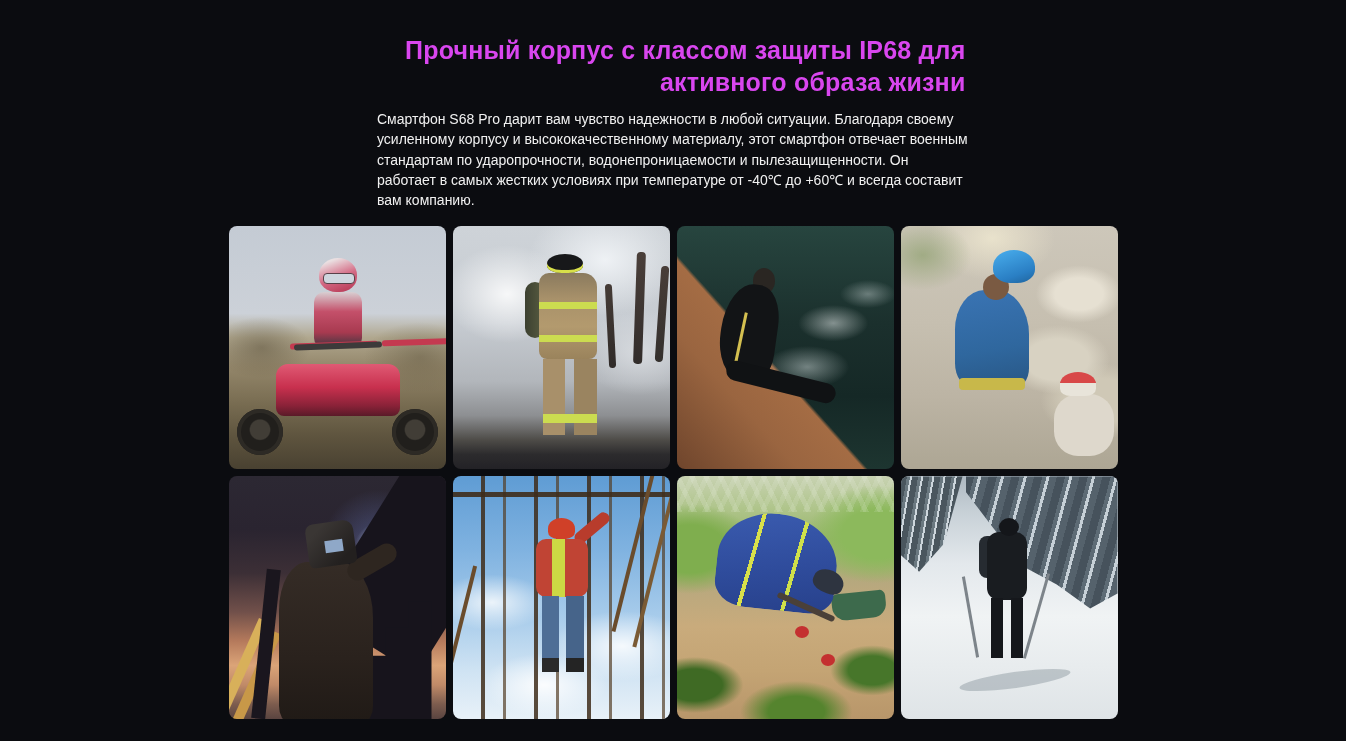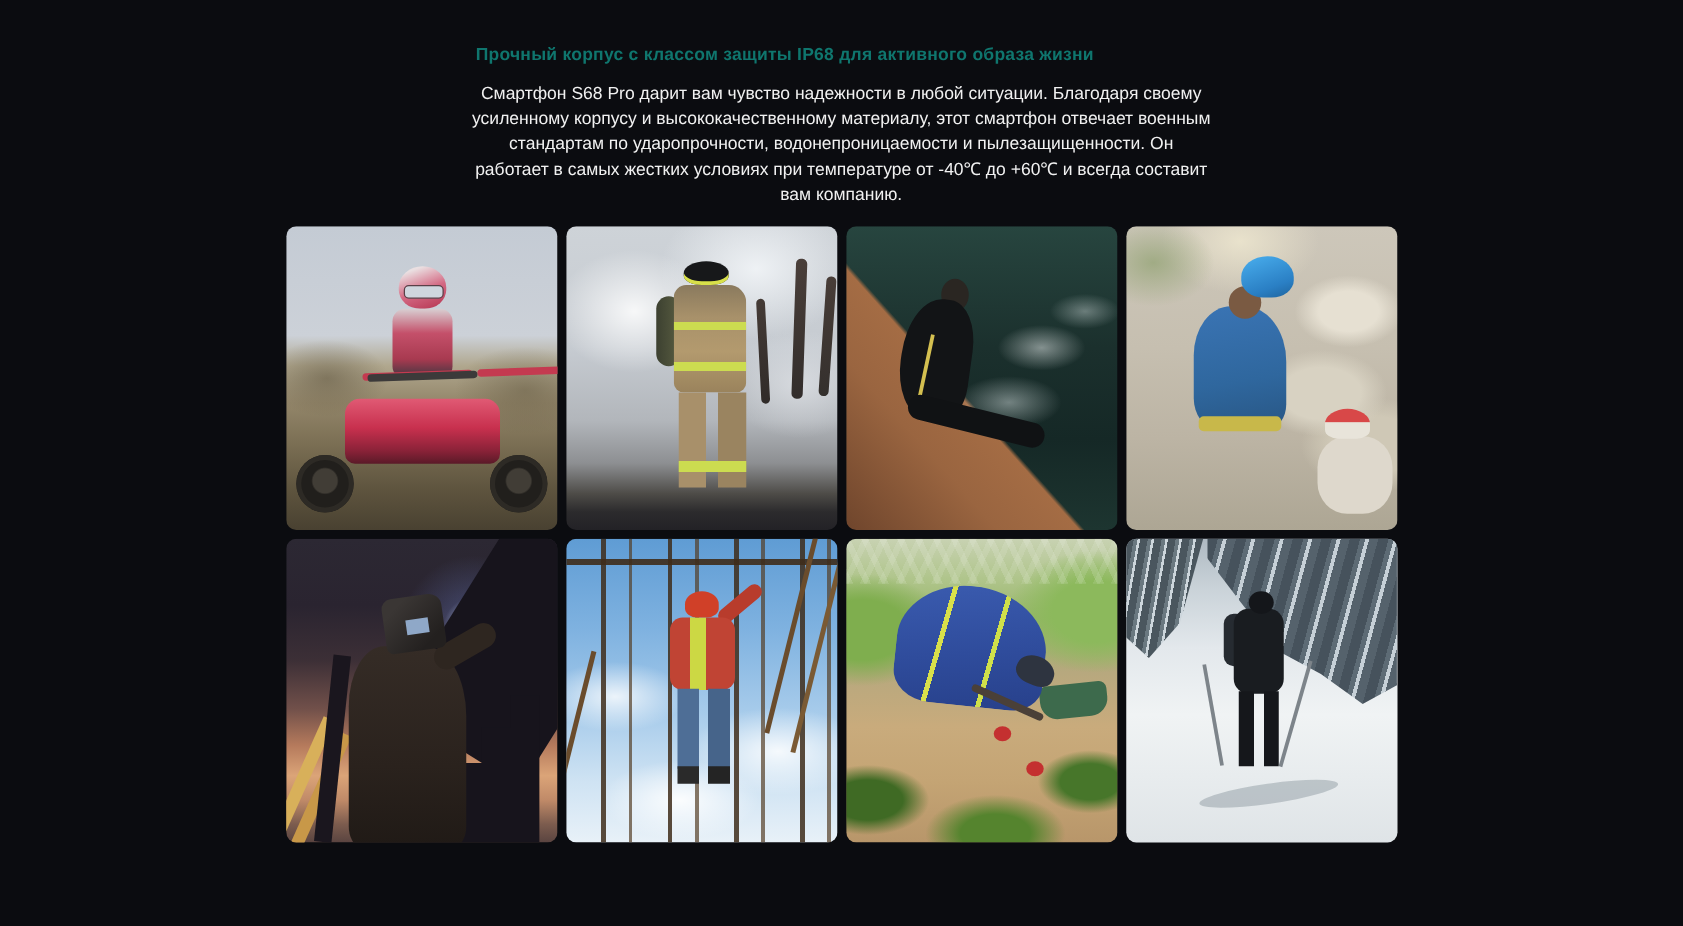--- a/index.html
+++ b/index.html
@@ -7,31 +7,31 @@
     width: 1346px; height: 741px;
     background: #0b0c10;
     overflow: hidden;
     font-family: "Liberation Sans", sans-serif;
   }
   .section { padding-top: 35px; }
 
   .heading {
     max-width: 585px;
     margin: 0 auto;
-    text-align: left;
-    color: #0f766e;
-    font-size: 14px;
+    text-align: right;
+    color: #d946ef;
+    font-size: 25px;
     font-weight: 700;
     line-height: 1.26;
     letter-spacing: 0.2px;
   }
   .paragraph {
     width: 592px;
     margin: 11px auto 0;
-    text-align: center;
+    text-align: left;
     color: #f1f1f1;
     font-size: 14px;
     font-weight: 400;
     line-height: 1.45;
   }
 
   .gallery {
     width: 889px;
     margin: 16px auto 0;
     display: grid;

